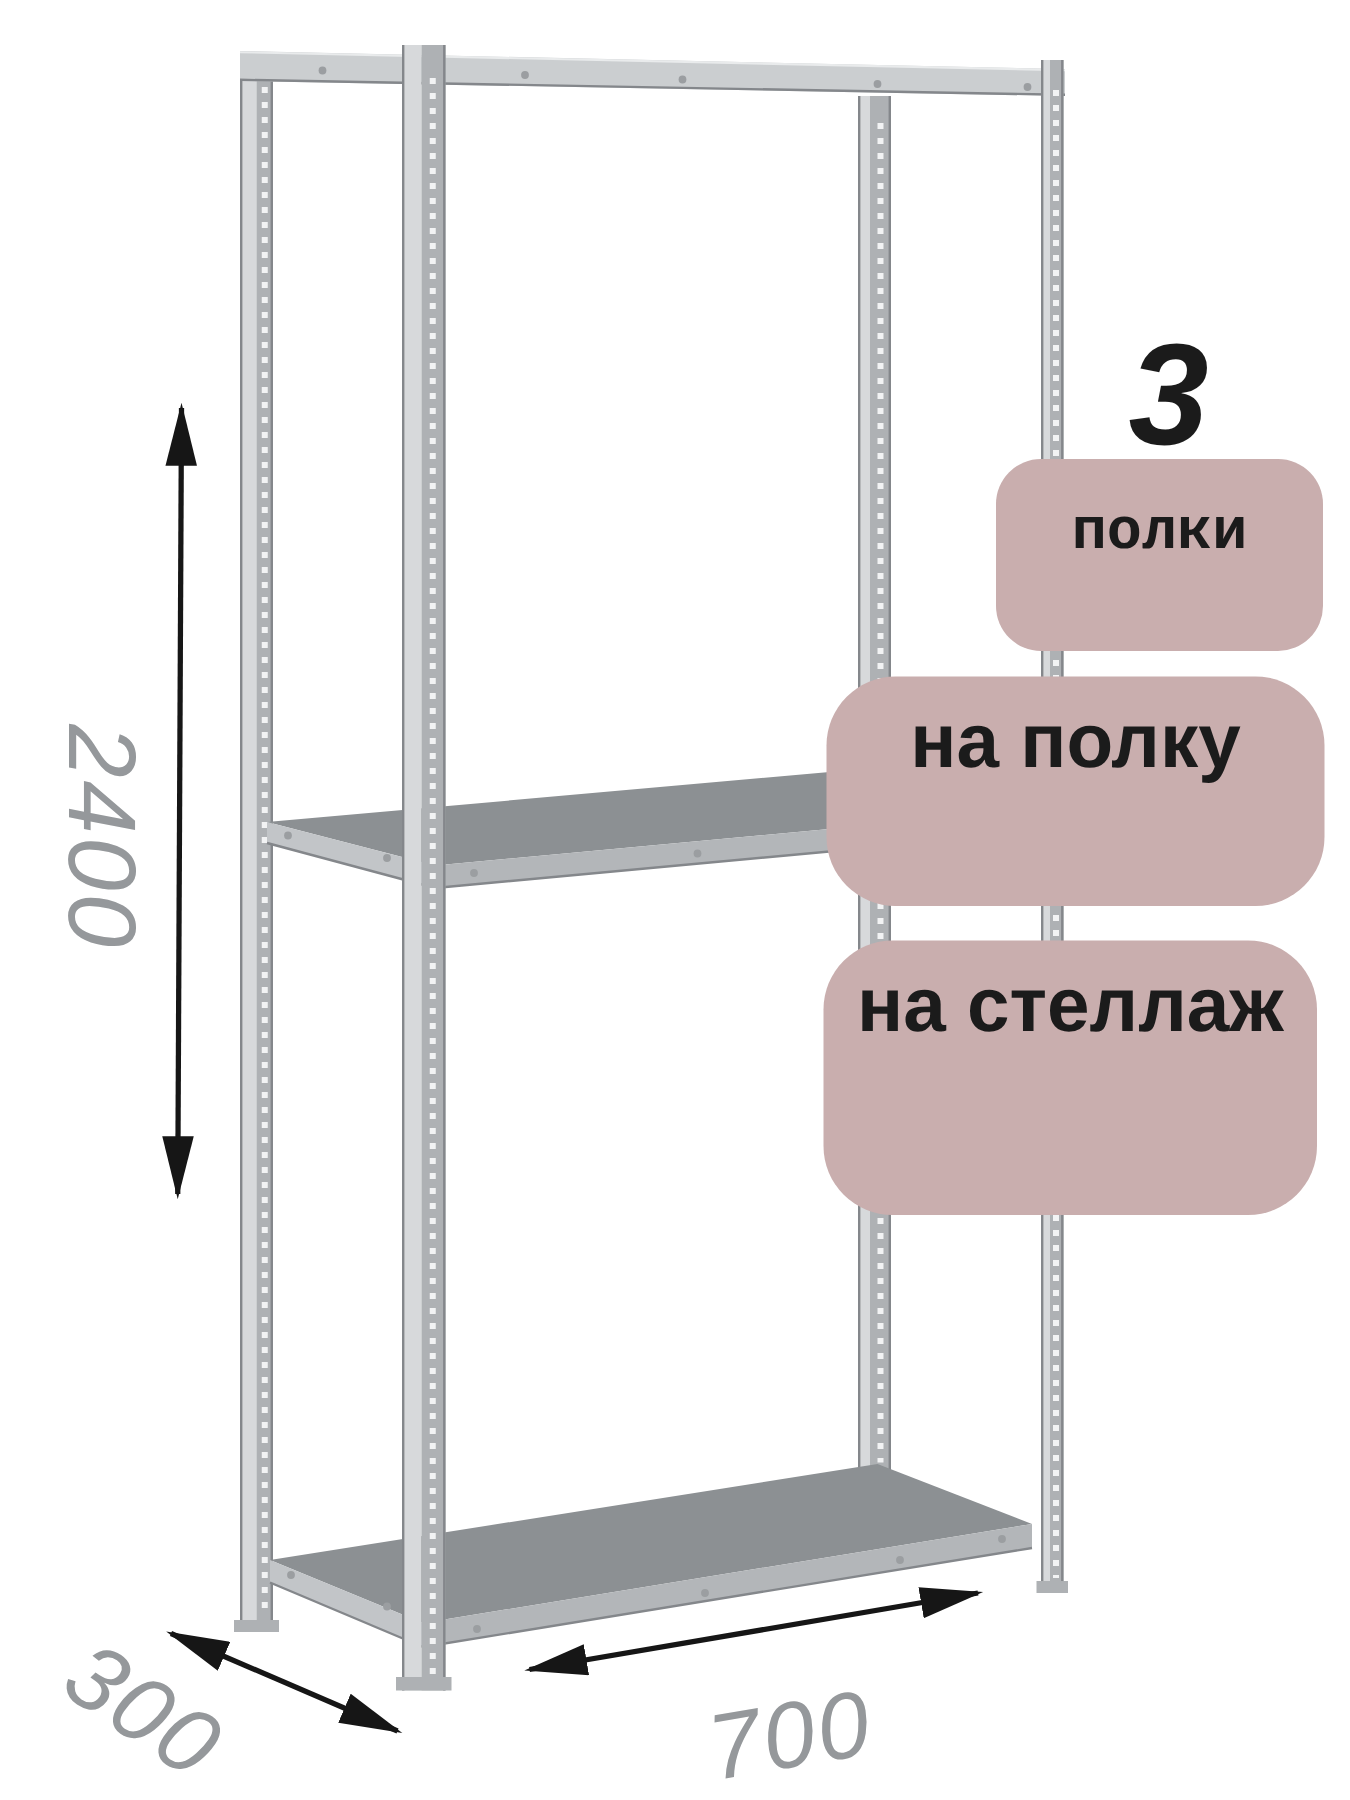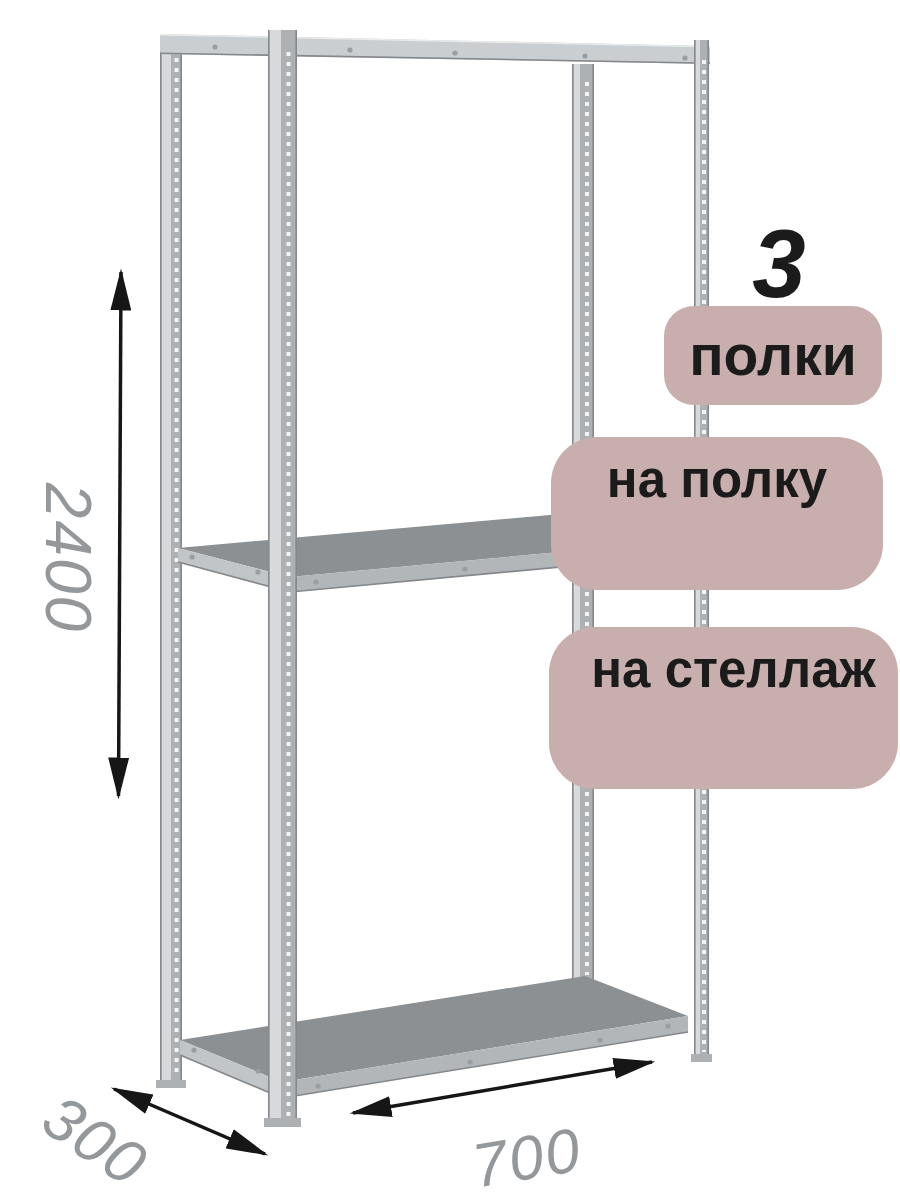--- a/index.html
+++ b/index.html
@@ -33,26 +33,26 @@
   .dim-w{left:442px;top:1123px;transform:rotate(-9.5deg);}
 
   .count{
     position:absolute;left:729px;top:212px;width:100px;height:104px;line-height:104px;
     text-align:center;color:var(--badge-text);font-size:96px;font-weight:bold;font-style:italic;
   }
   .badge{
     position:absolute;background:var(--badge-bg);color:var(--badge-text);
     font-weight:bold;text-align:center;
   }
-  .badge-1{left:664px;top:306px;width:218px;height:99px;border-radius:30px;
-    font-size:57px;line-height:99px;}
-  .badge-2{left:551px;top:437px;width:332px;height:153px;border-radius:46px;
+  .badge-1{left:664px;top:306px;width:218px;height:128px;border-radius:30px;
+    font-size:39px;line-height:99px;font-family:Liberation Mono, monospace;}
+  .badge-2{left:551px;top:451px;width:332px;height:153px;border-radius:46px;
     font-size:51px;line-height:68px;padding-top:0;}
-  .badge-3{left:549px;top:627px;width:329px;height:162px;border-radius:46px;
-    font-size:51px;line-height:68px;padding-left:20px;}
+  .badge-3{left:549px;top:627px;width:329px;height:183px;border-radius:46px;
+    font-size:51px;line-height:68px;}
   .badge-2 .bl, .badge-3 .bl{padding-top:0;}
   .badge-2 .stack, .badge-3 .stack{padding-top:9px;}
 </style>
 </head>
 <body>
 
 <div class="canvas">
 
   <svg width="900" height="1200" viewBox="0 0 900 1200">
     <defs>

